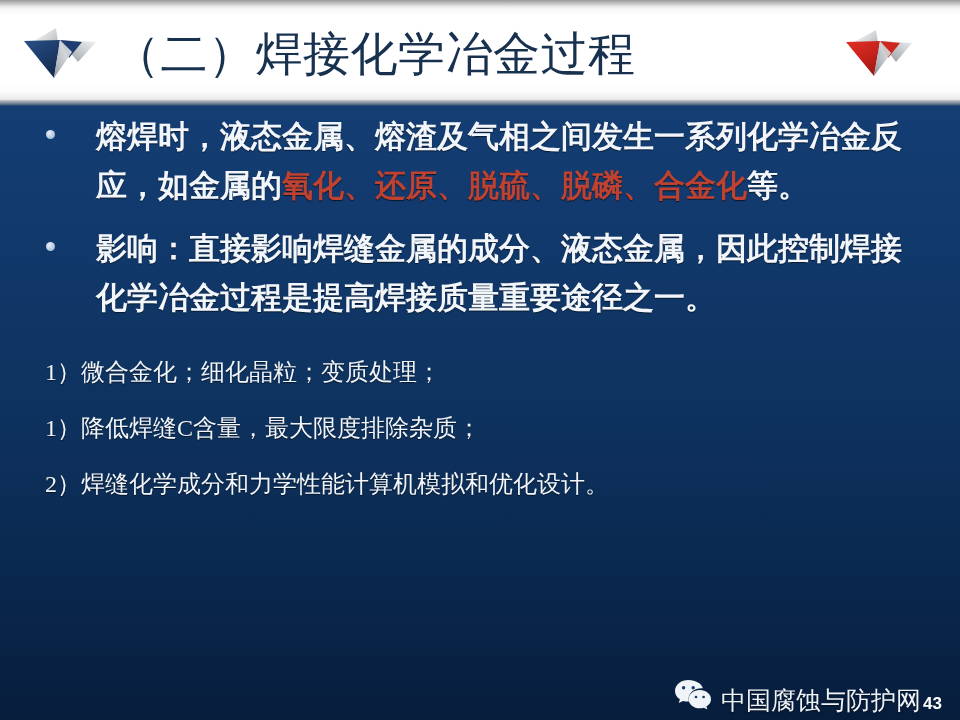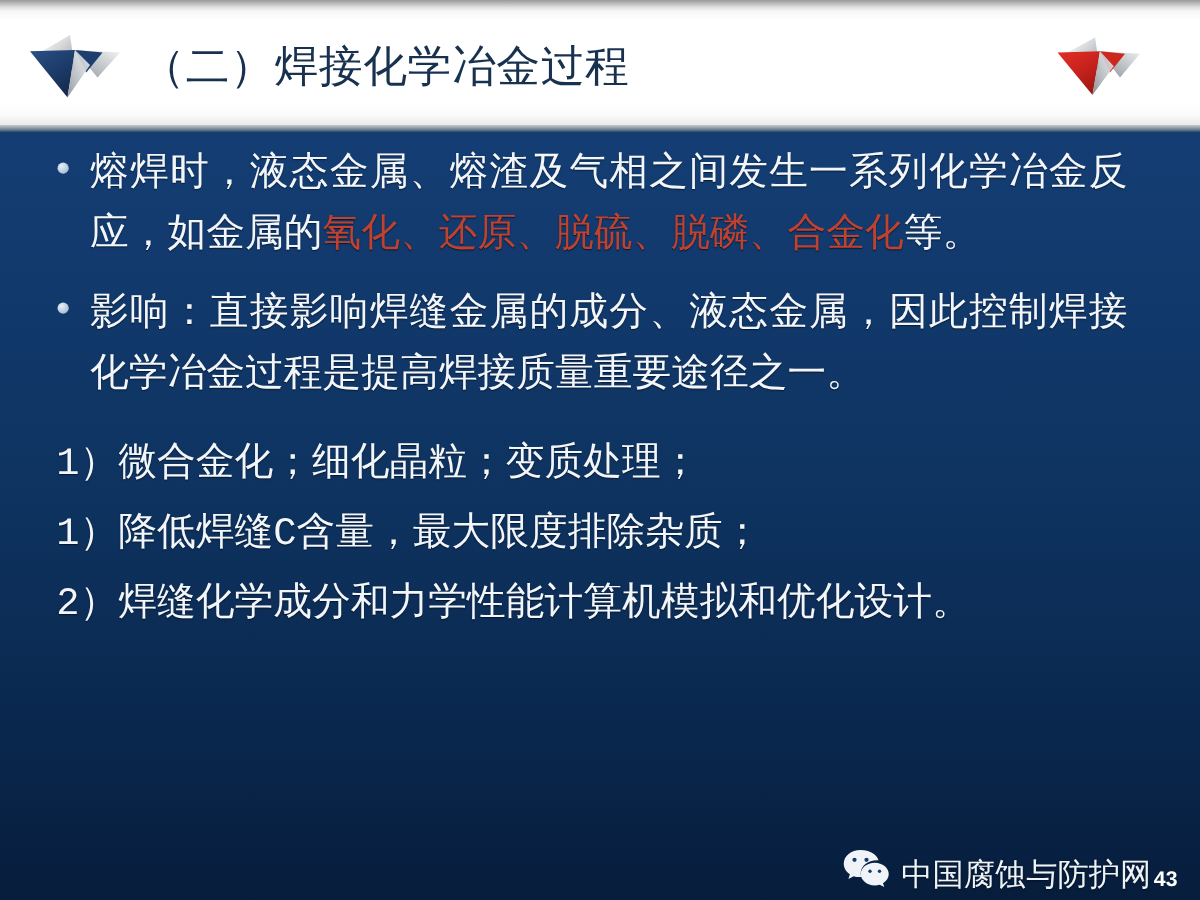--- a/index.html
+++ b/index.html
@@ -37,21 +37,21 @@
     position: absolute;
     left: 0; top: 100px;
     width: 960px;
     height: 6px;
     background: linear-gradient(180deg, #c9c9c9 0%, #8e9aa6 40%, #5e7287 70%, #1d3f68 100%);
   }
   .header-title {
     position: absolute;
     left: 113px;
     top: 32px;
-    font-size: 35px;
+    font-size: 47px;
     line-height: 44px;
     color: #17314f;
     letter-spacing: 0.5px;
     white-space: nowrap;
     font-family: "Liberation Serif", "DejaVu Serif", serif;
   }
 
   
   .logo {
     position: absolute;
@@ -61,22 +61,23 @@
 
   
   .content {
     position: absolute;
     left: 0;
     top: 112px;
     width: 960px;
   }
   .bullet-item {
     position: relative;
-    padding-left: 72px;
+    padding-left: 96px;
     margin-bottom: 14px;
+    font-weight: bold;
   }
   .bullet-dot {
     position: absolute;
     left: 46px;
     top: 18px;
     width: 9px;
     height: 9px;
     border-radius: 50%;
     background: radial-gradient(circle at 35% 32%, #e8f0f8 0%, #b9ccdf 55%, #8fa9c4 100%);
   }
@@ -95,26 +96,25 @@
     color: #bf4231;
     text-shadow: 0 1px 1px rgba(0,0,0,0.6);
   }
 
   .numbered {
     position: relative;
     padding-left: 45px;
     margin-top: 22px;
   }
   .numbered .num-line {
-    font-size: 31px;
+    font-size: 24px;
     line-height: 56px;
     color: #f2f6fa;
     text-shadow: 0 1px 1px rgba(0,0,0,0.55);
     white-space: nowrap;
-    font-family: Liberation Mono, monospace;
   }
 
   
   .footer {
     position: absolute;
     right: 18px;
     bottom: 6px;
     display: flex;
     align-items: flex-end;
   }

